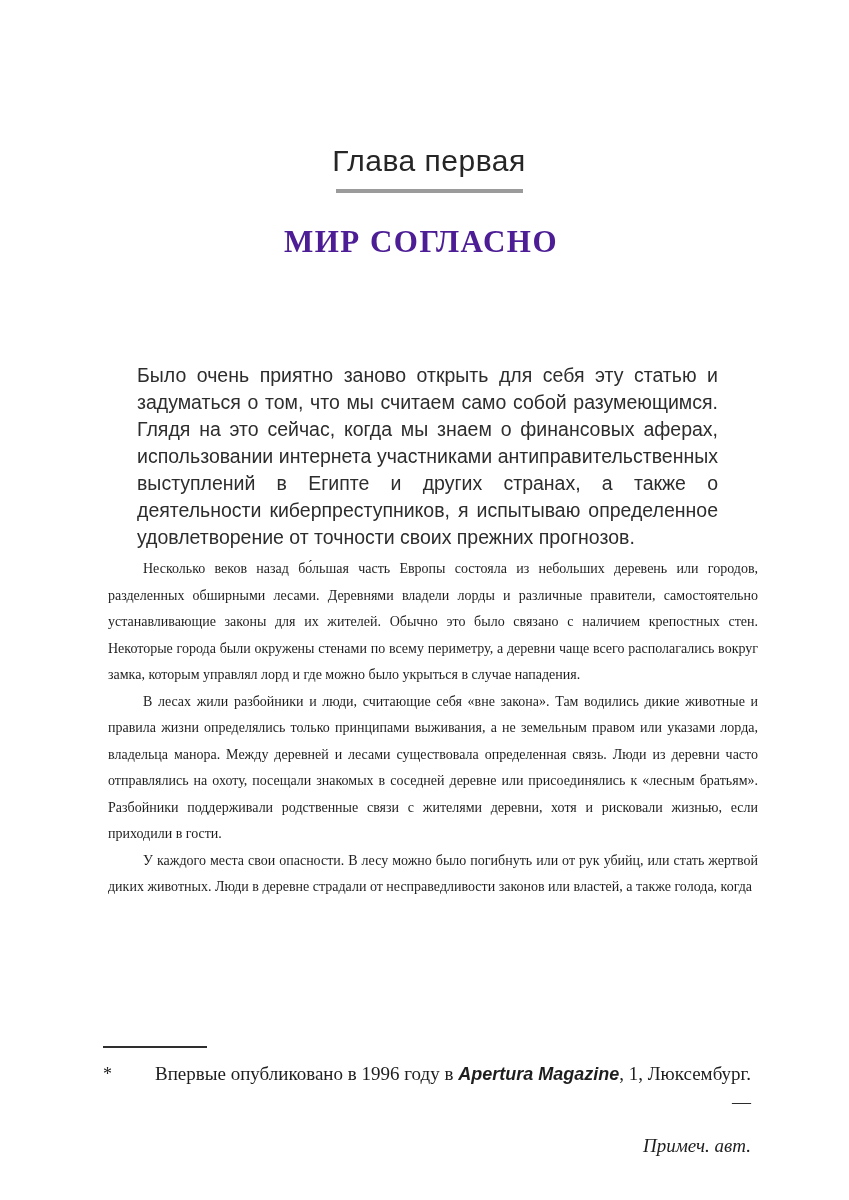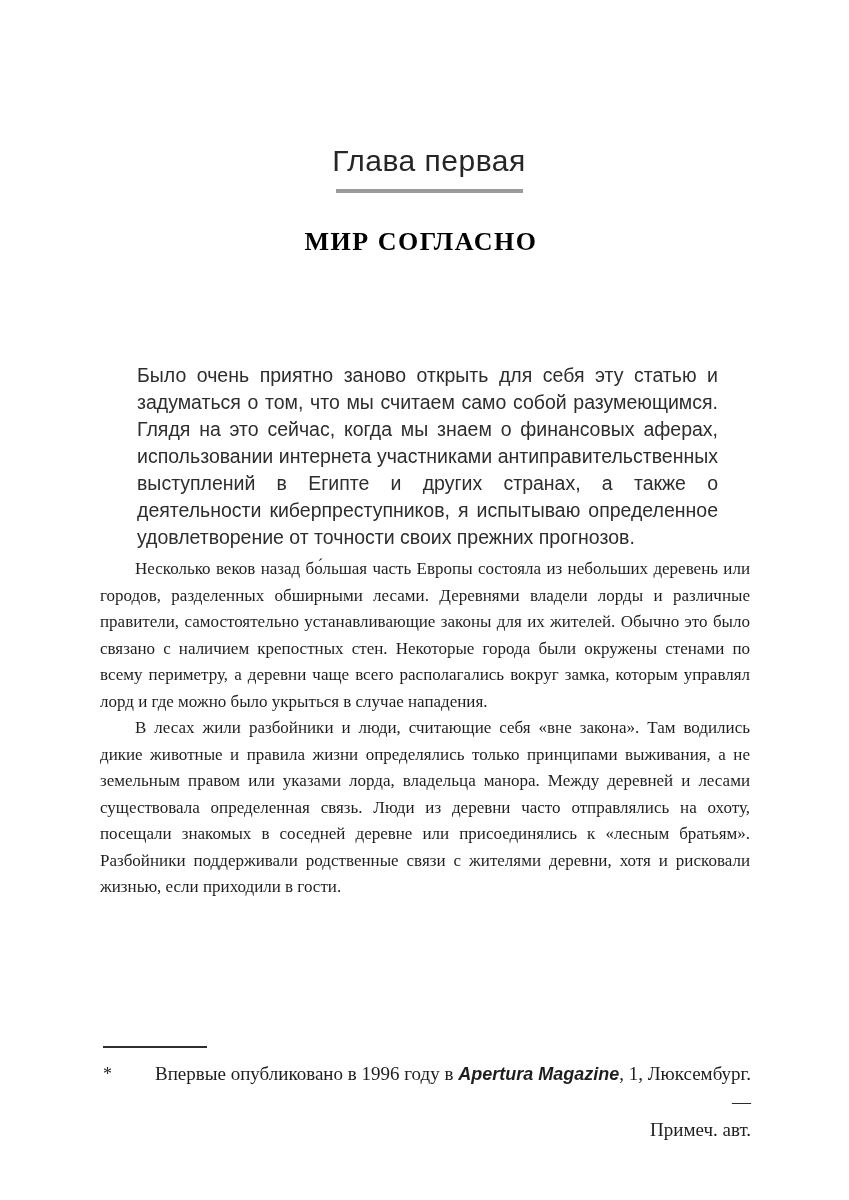--- a/index.html
+++ b/index.html
@@ -35,47 +35,47 @@
   .chapter-rule {
     width: 187px;
     height: 4px;
     background: #9b9b9b;
     margin: 11px auto 0 auto;
   }
   .chapter-title {
     margin: 30px 16px 0 0;
     font-family: "Liberation Serif", "DejaVu Serif", serif;
     font-weight: bold;
-    font-size: 26px;
+    font-size: 31px;
     line-height: 37px;
     letter-spacing: 1.5px;
-    color: #000000;
+    color: #4c1d95;
   }
 
   
   .epigraph {
     position: absolute;
     left: 137px;
     width: 581px;
     top: 362px;
     font-family: "Liberation Sans", "DejaVu Sans", sans-serif;
     font-size: 19.5px;
     line-height: 27px;
     text-align: justify;
     color: #2d2d2d;
     hyphens: auto;
   }
 
   
   .body-text {
     position: absolute;
-    left: 100px;
+    left: 108px;
     width: 650px;
     top: 556px;
-    font-size: 17px;
+    font-size: 14px;
     line-height: 26.5px;
     text-align: justify;
     color: #1e1e1e;
     hyphens: auto;
   }
   .body-text p {
     margin: 0;
     text-indent: 35px;
   }
 
@@ -108,38 +108,41 @@
     text-align: right;
   }
   .fn-journal {
     font-family: "Liberation Sans", "DejaVu Sans", sans-serif;
     font-style: italic;
     font-weight: bold;
     font-size: 18px;
   }
   .fn-author-note {
     display: block;
+    font-style: italic;
+    margin-top: 16px;
   }
 </style>
 </head>
 <body>
 
 <div class="page">
 
   <div class="chapter-head">
     <div class="chapter-label">Глава первая</div>
     <div class="chapter-rule"></div>
     <h1 class="chapter-title"><span>МИР СОГЛАСНО</span><br></h1>
   </div>
 
   <div class="epigraph">Было очень приятно заново открыть для себя эту статью и задуматься о том, что мы считаем само собой разумеющимся. Глядя на это сейчас, когда мы знаем о финансовых аферах, использовании интернета участниками антиправительственных выступлений в Египте и других странах, а также о деятельности киберпреступников, я испытываю определенное удовлетворение от точности своих прежних прогнозов.</div>
 
   <div class="body-text">
     <p>Несколько веков назад бо́льшая часть Европы состояла из небольших деревень или городов, разделенных обширными лесами. Деревнями владели лорды и различные правители, самостоятельно устанавливающие законы для их жителей. Обычно это было связано с наличием крепостных стен. Некоторые города были окружены стенами по всему периметру, а деревни чаще всего располагались вокруг замка, которым управлял лорд и где можно было укрыться в случае нападения.</p>
     <p>В лесах жили разбойники и люди, считающие себя «вне закона». Там водились дикие животные и правила жизни определялись только принципами выживания, а не земельным правом или указами лорда, владельца манора. Между деревней и лесами существовала определенная связь. Люди из деревни часто отправлялись на охоту, посещали знакомых в соседней деревне или присоединялись к «лесным братьям». Разбойники поддерживали родственные связи с жителями деревни, хотя и рисковали жизнью, если приходили в гости.</p>
+    <p>У каждого места свои опасности. В лесу можно было погибнуть или от рук убийц, или стать жертвой диких животных. Люди в деревне страдали от несправедливости законов или властей, а также голода, когда</p>
   </div>
 
   <div class="footnote-area">
     <div class="footnote-rule"></div>
     <div class="footnote">
       <span class="fn-marker">*</span>
       <div class="fn-body"><span>Впервые опубликовано в 1996 году в </span><span class="fn-journal">Apertura Magazine</span><span>, 1, Люксембург. —</span><span class="fn-author-note">Примеч. авт.</span></div>
     </div>
   </div>
 

